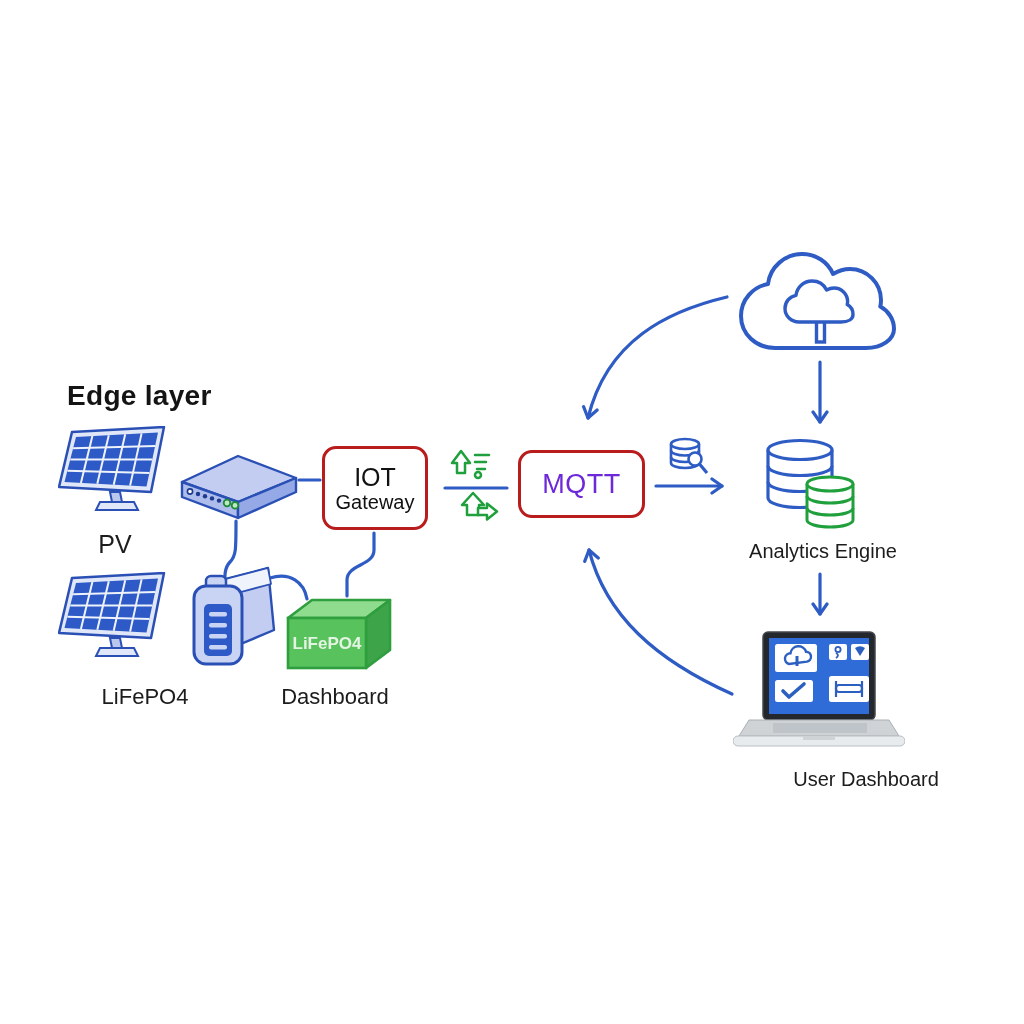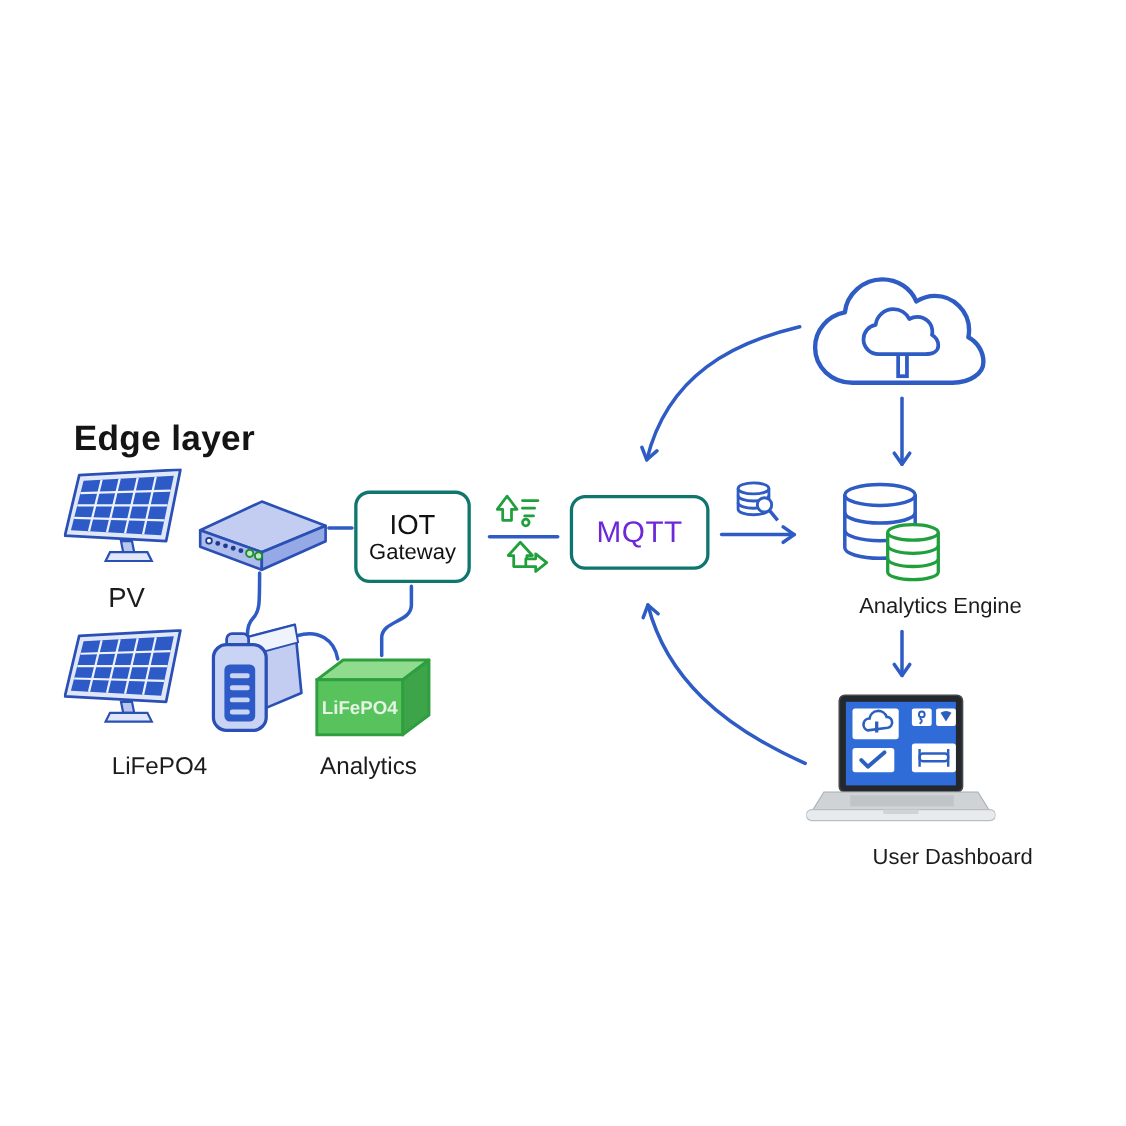--- a/index.html
+++ b/index.html
@@ -1,24 +1,24 @@
 <!DOCTYPE html>
 <html><head>
 <meta charset="utf-8">
 <style>
   html,body{margin:0;padding:0;background:#fff;}
   .canvas{position:relative;width:1024px;height:1024px;background:#ffffff;
     font-family:"Liberation Sans",sans-serif;overflow:hidden;}
   .abs{position:absolute;}
   .overlay{position:absolute;left:0;top:0;width:1024px;height:1024px;}
-  .diagram-title{font-size:32px;font-weight:600;color:#141414;letter-spacing:.3px;}
+  .diagram-title{font-size:28px;font-weight:600;color:#141414;letter-spacing:.3px;}
   .node-label{font-size:22px;font-weight:500;color:#1c1c1c;text-align:center;}
   .node-label.small{font-size:20px;}
   .node-label.big{font-size:25px;text-align:center;}
-  .box{box-sizing:border-box;border:3px solid #0f766e;border-radius:14px;background:#fff;
+  .box{box-sizing:border-box;border:3px solid #b91c1c;border-radius:14px;background:#fff;
     display:flex;flex-direction:column;align-items:center;justify-content:center;line-height:1.12;}
   .box .l1{font-size:25px;color:#111;font-weight:500;}
   .box .l2{font-size:20px;color:#111;font-weight:500;}
   .box .mqtt{font-size:27px;color:#6d28d9;font-weight:400;letter-spacing:.5px;}
   svg{display:block;}
 </style>
 </head>
 <body>
 
 <div class="canvas">
@@ -103,21 +103,21 @@
     <rect x="17" y="78" width="18" height="4.5" rx="2" fill="#c9d3f4"></rect>
     <rect x="17" y="89" width="18" height="4.5" rx="2" fill="#c9d3f4"></rect>
   </svg>
 
   <svg class="abs" style="left:286px;top:588px;" width="114" height="82" viewBox="0 0 114 82">
     <polygon points="2,30 26,12 104,12 80,30" fill="#90dc8e" stroke="#2e9e3f" stroke-width="2.6" stroke-linejoin="round"></polygon>
     <polygon points="80,30 104,12 104,62 80,80" fill="#3da449" stroke="#2e9e3f" stroke-width="2.6" stroke-linejoin="round"></polygon>
     <rect x="2" y="30" width="78" height="50" fill="#58c25c" stroke="#2e9e3f" stroke-width="2.6"></rect>
     <text x="41" y="61" text-anchor="middle" font-size="17" font-weight="600" fill="#e3f4e2" font-family="Liberation Sans, sans-serif">LiFePO4</text>
   </svg>
-  <div class="abs node-label" style="left:275px;top:684px;width:120px;">Analytics</div>
+  <div class="abs node-label" style="left:275px;top:684px;width:120px;">Dashboard</div>
 
   <div class="abs box" style="left:322px;top:446px;width:106px;height:84px;">
     <span class="l1">IOT</span>
     <span class="l2">Gateway</span>
   </div>
 
   <svg class="abs" style="left:444px;top:444px;" width="50" height="38" viewBox="0 0 50 38">
     <g fill="none" stroke="#1fa03c" stroke-width="2.5" stroke-linejoin="round" stroke-linecap="round">
       <path d="M8,19 L17,7 L26,19 H21 V29 H13 V19 Z"></path>
       <line x1="31" y1="11" x2="45" y2="11"></line>
@@ -165,21 +165,21 @@
       <path d="M10,30 A32,9.5 0 0 0 74,30" fill="none"></path>
       <path d="M10,46 A32,9.5 0 0 0 74,46" fill="none"></path>
     </g>
     <g fill="#fff" stroke="#1fa03c" stroke-width="3">
       <path d="M49,48 V84 A23,7 0 0 0 95,84 V48"></path>
       <ellipse cx="72" cy="48" rx="23" ry="7"></ellipse>
       <path d="M49,60 A23,7 0 0 0 95,60" fill="none"></path>
       <path d="M49,72 A23,7 0 0 0 95,72" fill="none"></path>
     </g>
   </svg>
-  <div class="abs node-label small" style="left:743px;top:540px;width:160px;margin-left:32px;">Analytics Engine</div>
+  <div class="abs node-label small" style="left:743px;top:540px;width:160px;">Analytics Engine</div>
 
   <svg class="abs" style="left:733px;top:630px;" width="172" height="125" viewBox="0 0 172 125">
     <rect x="30" y="2" width="112" height="88" rx="5" fill="#24272b" stroke="#43474c" stroke-width="1.5"></rect>
     <rect x="36" y="8" width="100" height="76" fill="#2f6cd8"></rect>
     <g>
       <rect x="42" y="14" width="42" height="28" rx="2.5" fill="#fff"></rect>
       <path d="M56,34 a5.5,5.5 0 0 1 1.5,-10.8 a8,8 0 0 1 15.5,-1.5 a5,5 0 0 1 1,9.9 Z" fill="none" stroke="#2b5fc0" stroke-width="2.4"></path>
       <line x1="64" y1="26" x2="64" y2="36" stroke="#2b5fc0" stroke-width="3"></line>
       <rect x="96" y="14" width="18" height="16" rx="2" fill="#fff"></rect>
       <circle cx="105" cy="19.5" r="2.6" fill="none" stroke="#2b5fc0" stroke-width="1.8"></circle>

